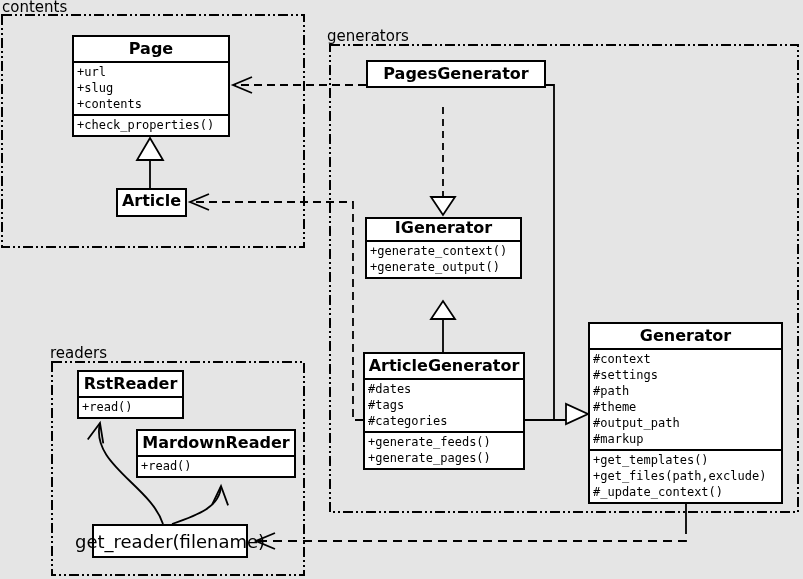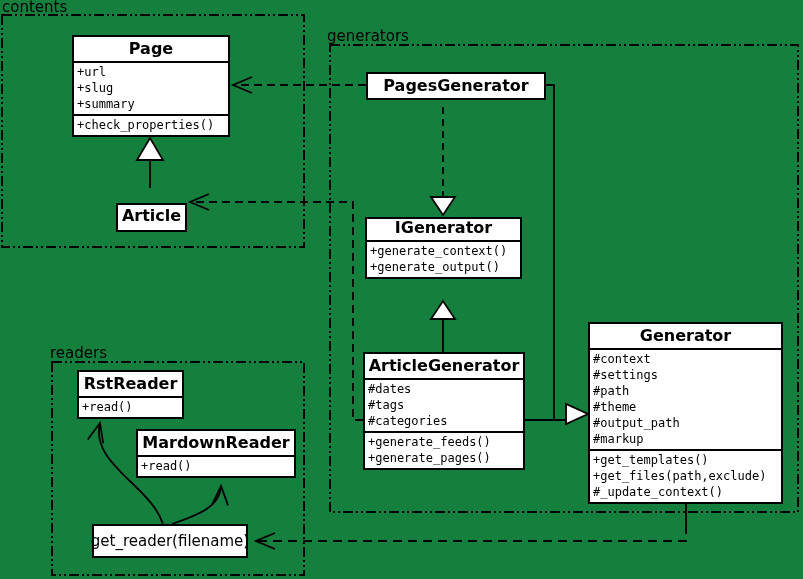--- a/index.html
+++ b/index.html
@@ -1,17 +1,17 @@
 <!DOCTYPE html>
 <html><head>
 <meta charset="utf-8">
 <style>
   html, body { margin:0; padding:0; background:#ffffff; }
   .canvas {
-    position:relative; width:803px; height:579px; background:#15803d;
+    position:relative; width:803px; height:579px; background:#e5e5e5;
     font-family:"DejaVu Sans", sans-serif; color:#000; overflow:hidden;
   }
   .layer { position:absolute; left:0; top:0; width:803px; height:579px; }
   .pkg-label {
     position:absolute; font-size:15px; line-height:15px; color:#000;
     font-family:"DejaVu Sans", sans-serif; white-space:pre;
   }
   .uml-class {
     position:absolute; background:#ffffff; border:2px solid #000;
     box-sizing:border-box;
@@ -26,21 +26,21 @@
   }
   .uml-title.with-stereo { padding-top:0; }
   .uml-section { border-top:2px solid #000; padding:1px 3px 2px; }
   .uml-row {
     font-family:"DejaVu Sans Mono", monospace; font-size:12px; line-height:16px;
     white-space:pre;
   }
   .fn-box {
     position:absolute; background:#ffffff; border:2px solid #000;
     box-sizing:border-box; display:flex; align-items:center; justify-content:center;
-    font-size:15px; white-space:nowrap;
+    font-size:18px; white-space:nowrap;
   }
 </style>
 </head>
 <body>
 
 <div class="canvas">
 
   <svg class="layer" width="803" height="579" viewBox="0 0 803 579">
     <defs>
       <marker id="mOpen" markerUnits="userSpaceOnUse" markerWidth="24" markerHeight="20" viewBox="0 0 24 20" refX="21" refY="10" orient="auto">
@@ -79,32 +79,32 @@
 
   <div class="pkg-label" style="left:2px; top:0px;">contents</div>
   <div class="pkg-label" style="left:327px; top:29px;">generators</div>
   <div class="pkg-label" style="left:50px; top:346px;">readers</div>
 
   <div class="uml-class" style="left:72px; top:35px; width:158px;">
     <div class="uml-title">Page</div>
     <div class="uml-section">
       <div class="uml-row">+url</div>
       <div class="uml-row">+slug</div>
-      <div class="uml-row">+summary</div>
+      <div class="uml-row">+contents</div>
     </div>
     <div class="uml-section">
       <div class="uml-row">+check_properties()</div>
     </div>
   </div>
 
-  <div class="uml-class" style="left:116px; top:203px; width:71px; height:29px;">
+  <div class="uml-class" style="left:116px; top:188px; width:71px; height:29px;">
     <div class="uml-title" style="padding:2px 0;">Article</div>
   </div>
 
-  <div class="uml-class" style="left:366px; top:72px; width:180px;">
+  <div class="uml-class" style="left:366px; top:60px; width:180px;">
     <div class="uml-title">PagesGenerator</div>
   </div>
 
   <div class="uml-class" style="left:365px; top:217px; width:157px;">
     <div class="uml-title with-stereo">IGenerator</div>
     <div class="uml-section">
       <div class="uml-row">+generate_context()</div>
       <div class="uml-row">+generate_output()</div>
     </div>
   </div>

